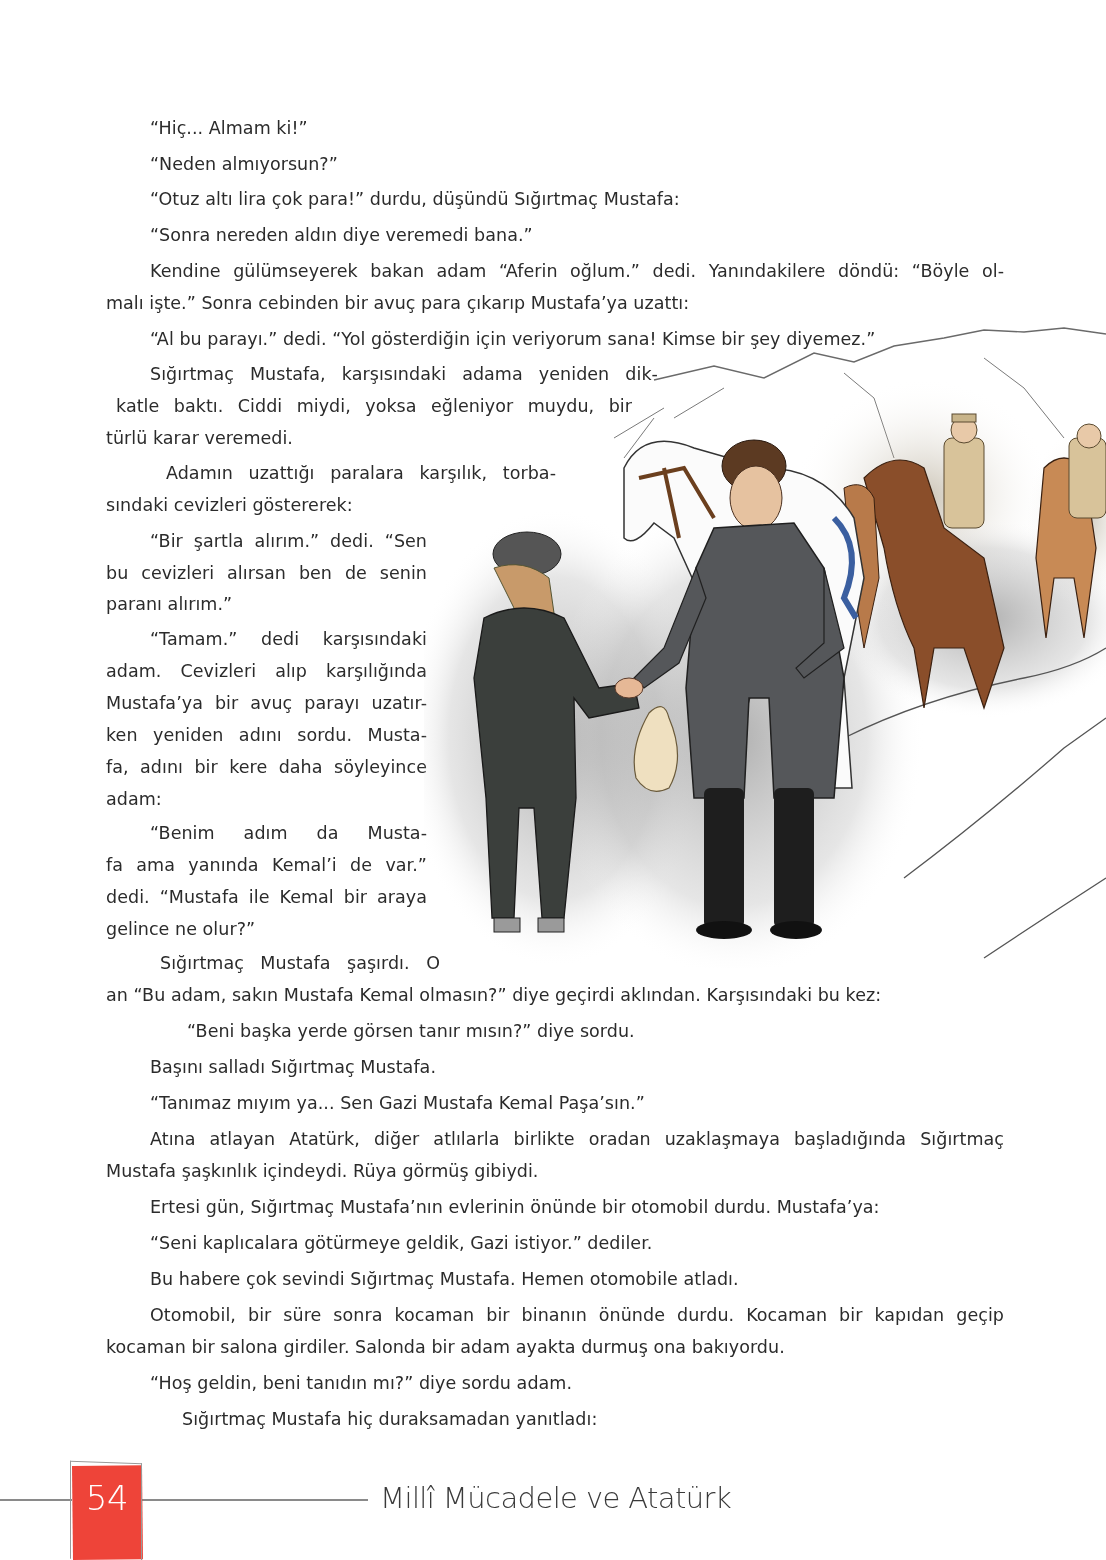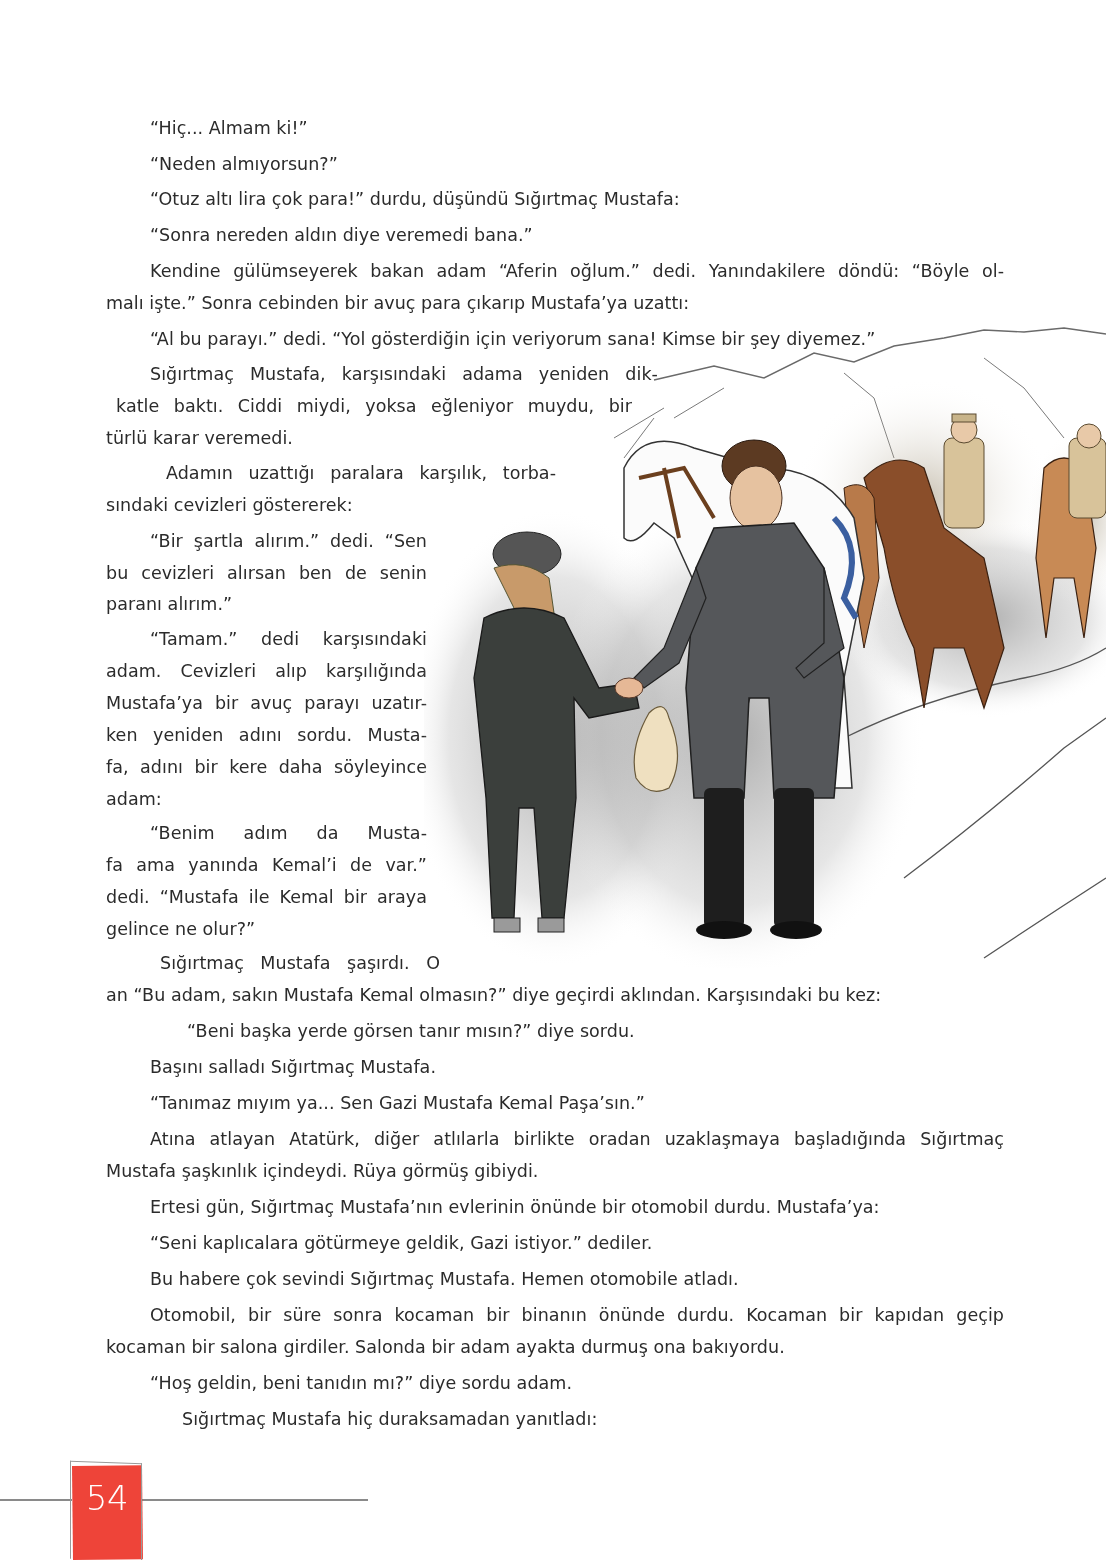--- a/index.html
+++ b/index.html
@@ -188,14 +188,15 @@
 
       <ellipse cx="205" cy="370" rx="14" ry="10" fill="#e6b896" stroke="#5a3a2a"></ellipse>
     </svg>
   </div>
 
   <div class="footer-rule" style="left:0; width:72px;"></div>
   <div class="footer-rule" style="left:142px; width:226px;"></div>
   <div class="page-tab" style="background: rgb(238, 68, 57);"></div>
   <div class="page-tab-outline"></div>
   <div class="page-number">54</div>
+  <div class="book-title">Millî Mücadele ve Atatürk</div>
 
 </div>
 
 </body></html>

